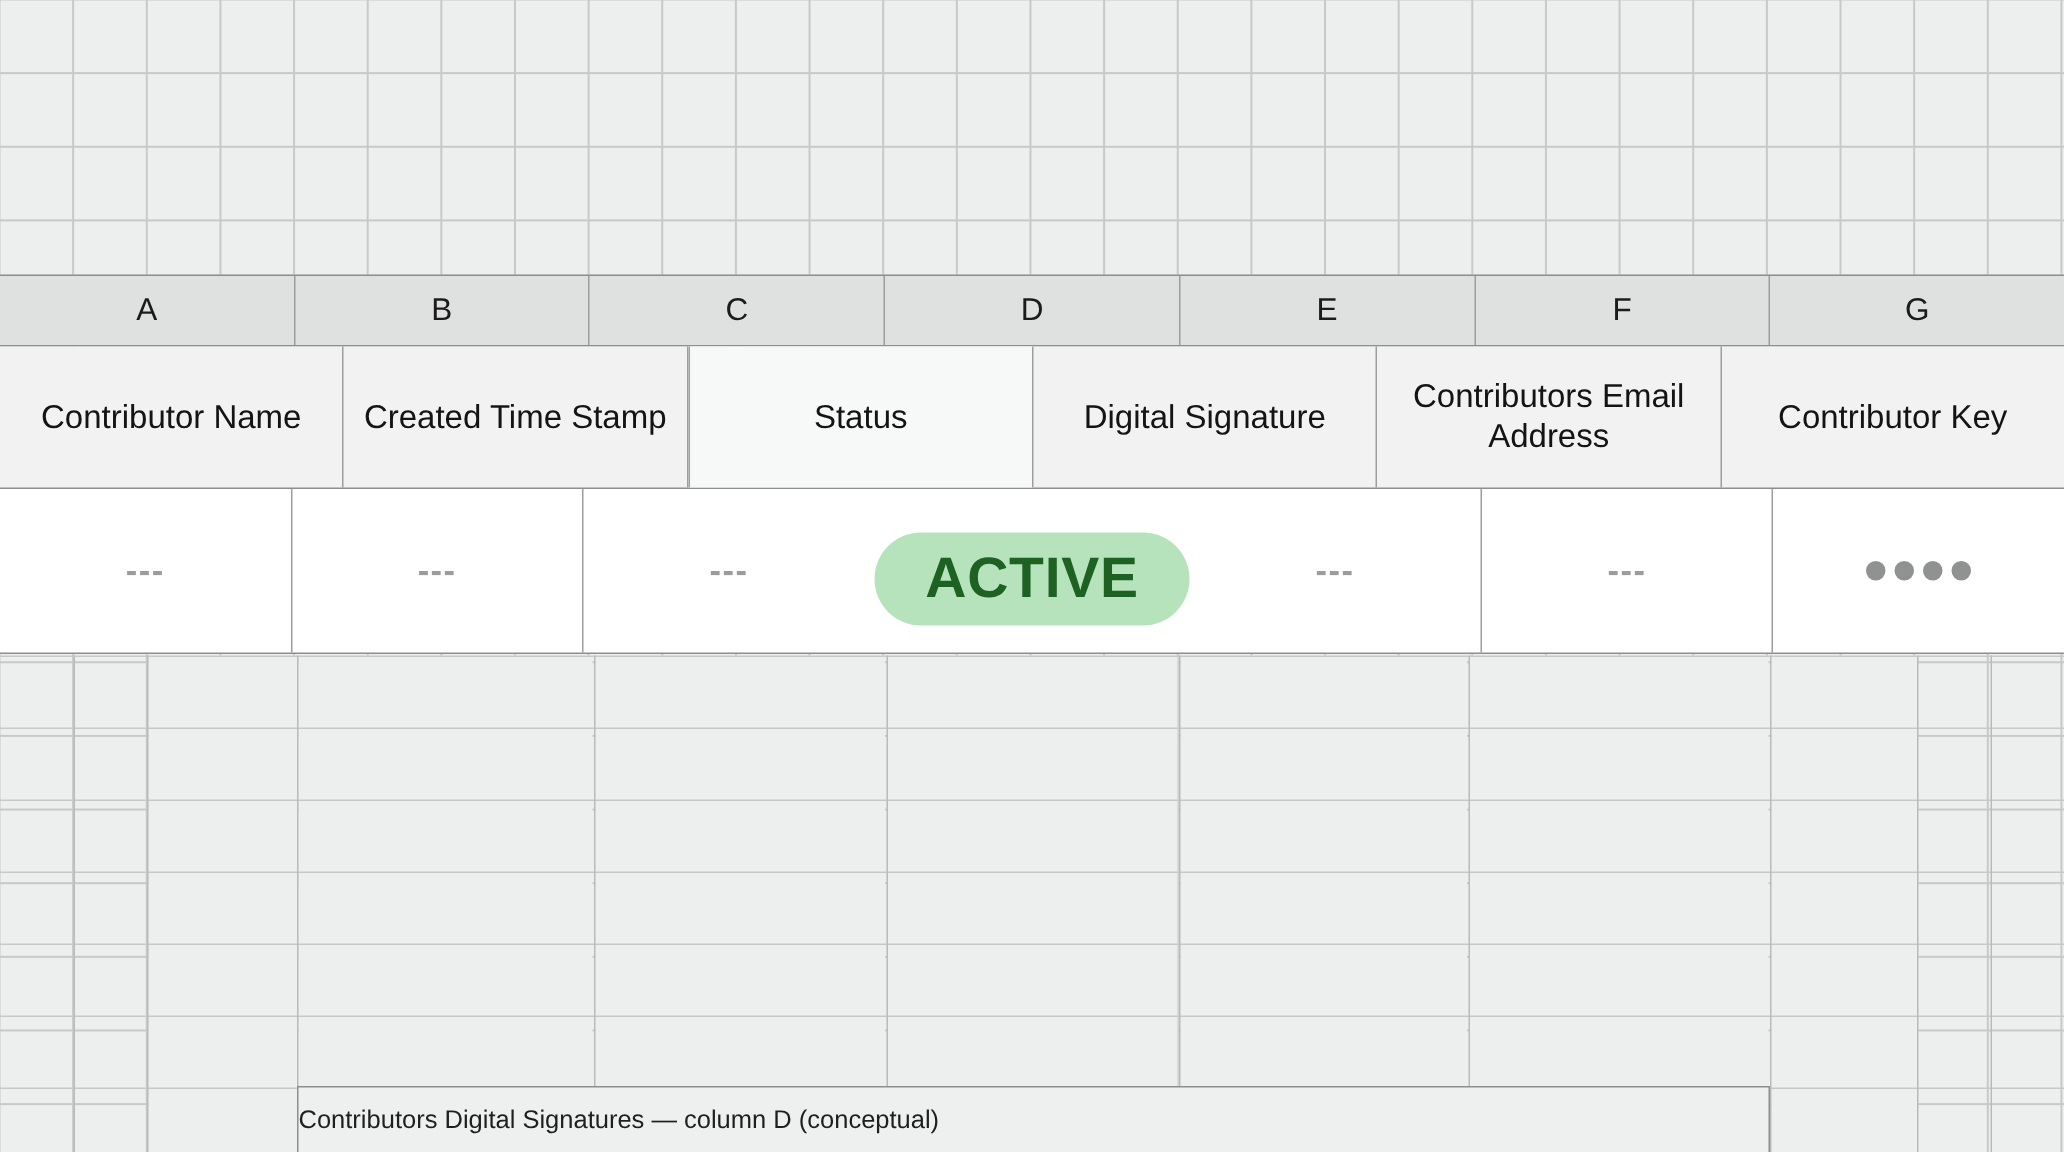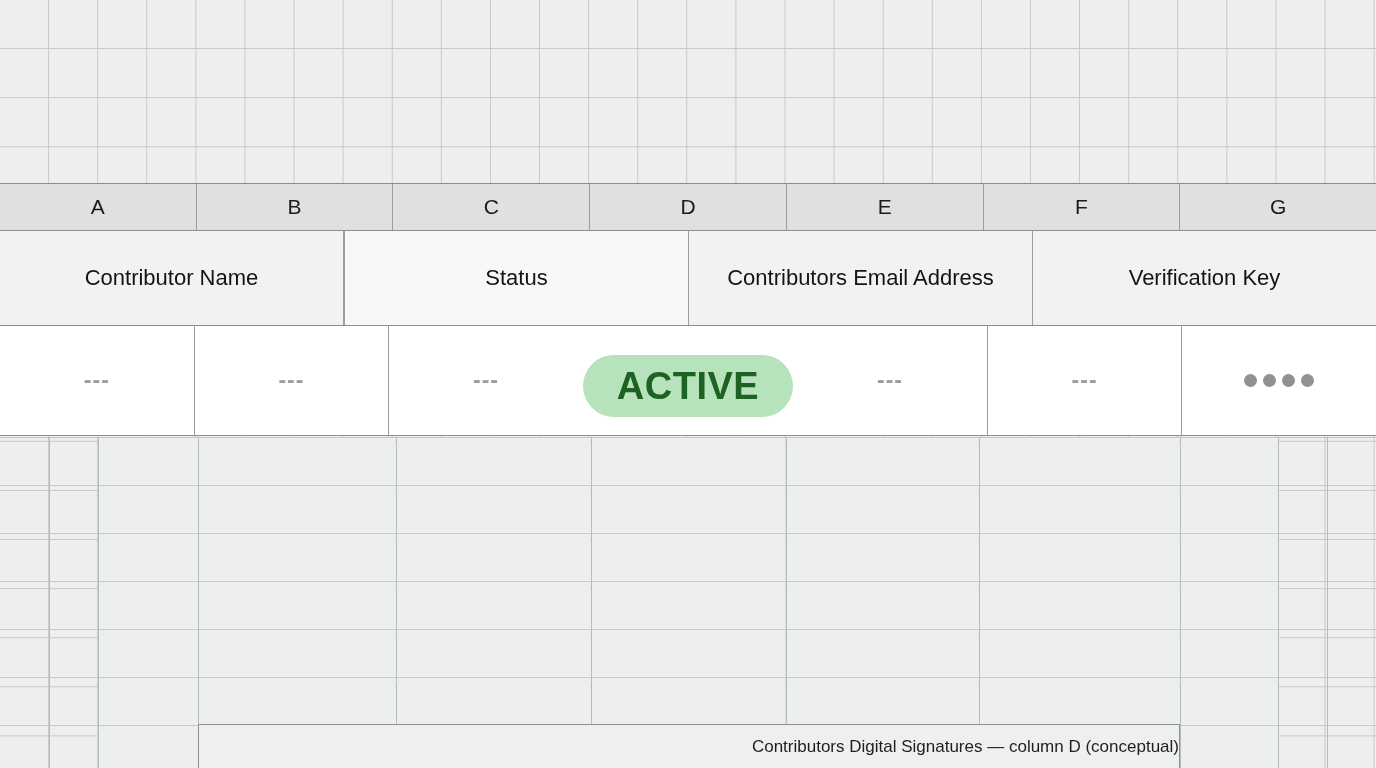--- a/index.html
+++ b/index.html
@@ -188,21 +188,21 @@
     left: 198px;
     top: 724px;
     width: 982px;
     height: 44px;
     background: #eeefef;
     border: 1px solid #8c8f8e;
     border-bottom: none;
     box-sizing: border-box;
     display: flex;
     align-items: center;
-    justify-content: flex-end;
+    justify-content: flex-start;
     font-size: 17px;
     color: #1f1f1f;
   }
 </style>
 </head>
 <body>
 
 <div id="canvas">
 
   <div class="bg-grid"></div>
@@ -243,23 +243,25 @@
       <div class="cell-letter">B</div>
       <div class="cell-letter">C</div>
       <div class="cell-letter">D</div>
       <div class="cell-letter">E</div>
       <div class="cell-letter">F</div>
       <div class="cell-letter">G</div>
     </div>
 
     <div class="row row-fields">
       <div class="cell-field">Contributor Name</div>
+      <div class="cell-field">Created Time Stamp</div>
       <div class="cell-field highlight">Status</div>
+      <div class="cell-field">Digital Signature</div>
       <div class="cell-field">Contributors Email Address</div>
-      <div class="cell-field">Verification Key</div>
+      <div class="cell-field">Contributor Key</div>
     </div>
 
     <div class="row row-data">
       <div class="cell-data">
         <span class="dashes">---</span>
       </div>
       <div class="cell-data">
         <span class="dashes">---</span>
       </div>
       <div class="cell-data nobord">

